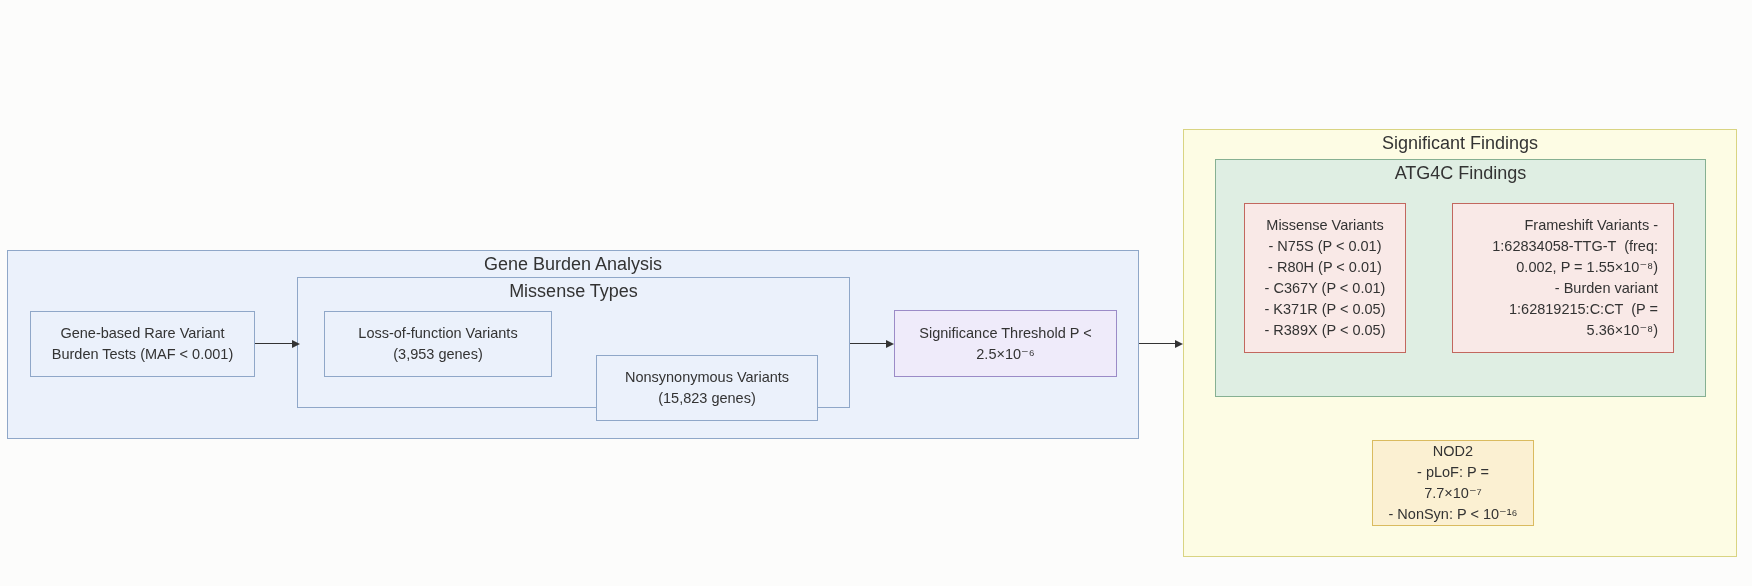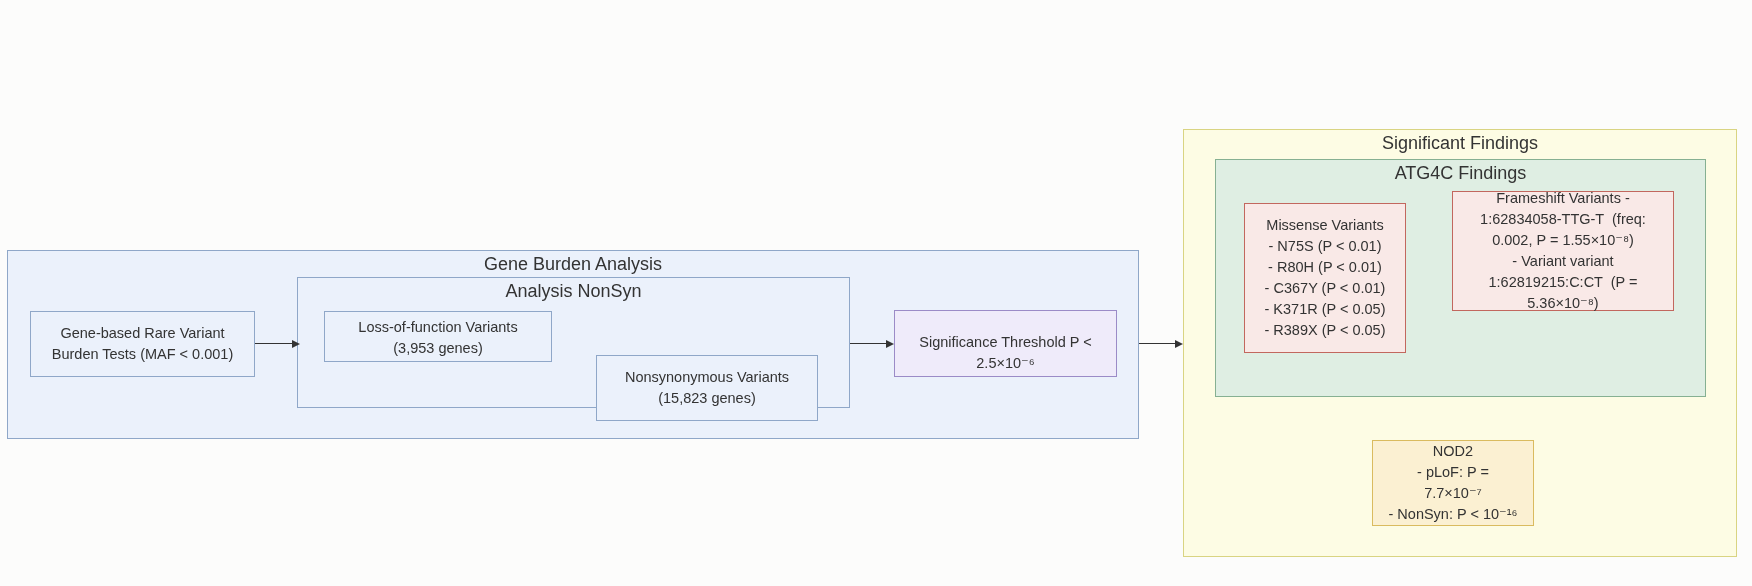--- a/index.html
+++ b/index.html
@@ -63,34 +63,34 @@
   <div class="container c-blue" style="left:7px;top:250px;width:1132px;height:189px;">
     <div class="container-title">Gene Burden Analysis</div>
   </div>
 
   <div class="node n-blue" style="left:30px;top:311px;width:225px;height:66px;">
     <div class="node-line">Gene-based Rare Variant</div>
     <div class="node-line">Burden Tests (MAF &lt; 0.001)</div>
   </div>
 
   <div class="container c-blue" style="left:297px;top:277px;width:553px;height:131px;">
-    <div class="container-title">Analysis NonSyn</div>
+    <div class="container-title">Missense Types</div>
   </div>
 
-  <div class="node n-blue" style="left:324px;top:311px;width:228px;height:51px;justify-content:flex-end;">
+  <div class="node n-blue" style="left:324px;top:311px;width:228px;height:66px;">
     <div class="node-line">Loss-of-function Variants</div>
     <div class="node-line">(3,953 genes)</div>
   </div>
 
   <div class="node n-blue" style="left:596px;top:311px;width:222px;height:66px;margin-top:44px;">
     <div class="node-line">Nonsynonymous Variants</div>
     <div class="node-line">(15,823 genes)</div>
   </div>
 
-  <div class="node n-purple" style="left:894px;top:310px;width:223px;height:67px;justify-content:flex-end;">
+  <div class="node n-purple" style="left:894px;top:310px;width:223px;height:67px;">
     <div class="node-line">Significance Threshold P &lt;</div>
     <div class="node-line">2.5×10⁻⁶</div>
   </div>
 
   <div class="arrow" style="left:255px;top:343px;width:38px;">
     <div class="arrowhead"></div>
   </div>
   <div class="arrow" style="left:850px;top:343px;width:37px;">
     <div class="arrowhead"></div>
   </div>
@@ -108,25 +108,25 @@
 
   <div class="node n-pink" style="left:1244px;top:203px;width:162px;height:150px;">
     <div class="node-line">Missense Variants</div>
     <div class="node-line">- N75S (P &lt; 0.01)</div>
     <div class="node-line">- R80H (P &lt; 0.01)</div>
     <div class="node-line">- C367Y (P &lt; 0.01)</div>
     <div class="node-line">- K371R (P &lt; 0.05)</div>
     <div class="node-line">- R389X (P &lt; 0.05)</div>
   </div>
 
-  <div class="node n-pink" style="left:1452px;top:191px;width:222px;height:120px;">
+  <div class="node n-pink" style="left:1452px;top:203px;width:222px;height:150px;align-items:flex-end;">
     <div class="node-line">Frameshift Variants -</div>
     <div class="node-line">1:62834058-TTG-T  (freq:</div>
     <div class="node-line">0.002, P = 1.55×10⁻⁸)</div>
-    <div class="node-line">- Variant variant</div>
+    <div class="node-line">- Burden variant</div>
     <div class="node-line">1:62819215:C:CT  (P =</div>
     <div class="node-line">5.36×10⁻⁸)</div>
   </div>
 
   <div class="node n-gold" style="left:1372px;top:440px;width:162px;height:86px;">
     <div class="node-line">NOD2</div>
     <div class="node-line">- pLoF: P = 7.7×10⁻⁷</div>
     <div class="node-line">- NonSyn: P &lt; 10⁻¹⁶</div>
   </div>
 

